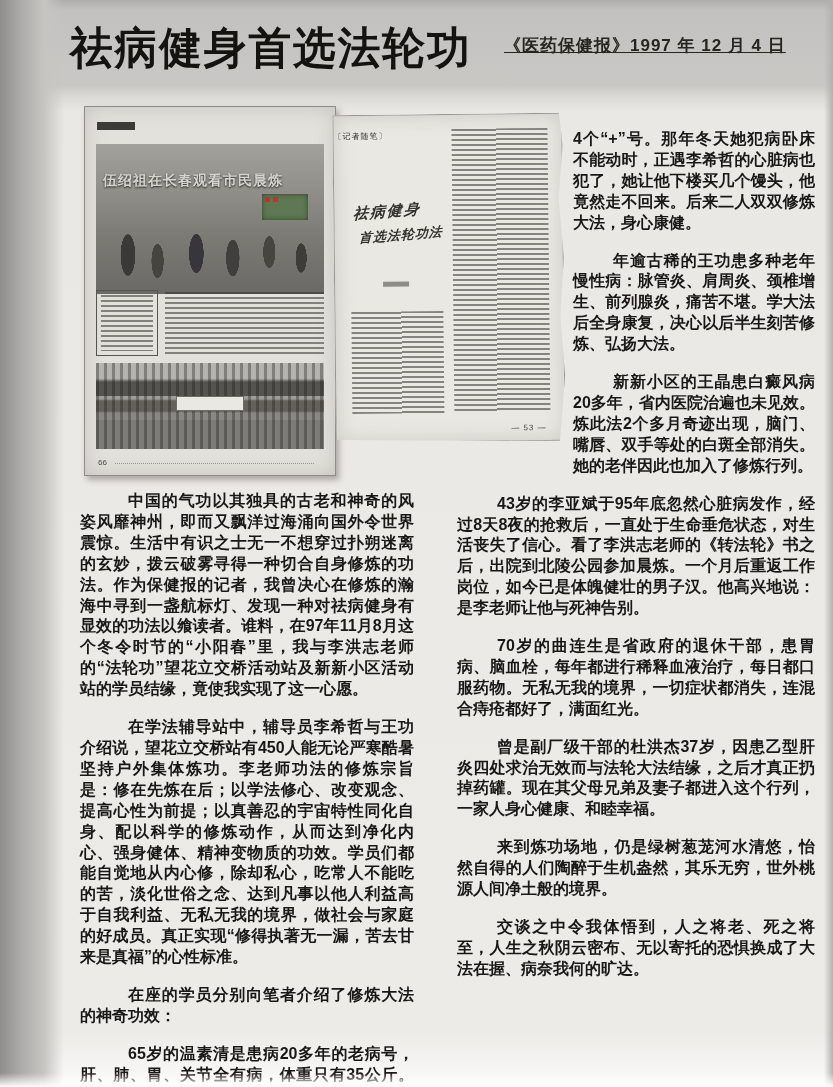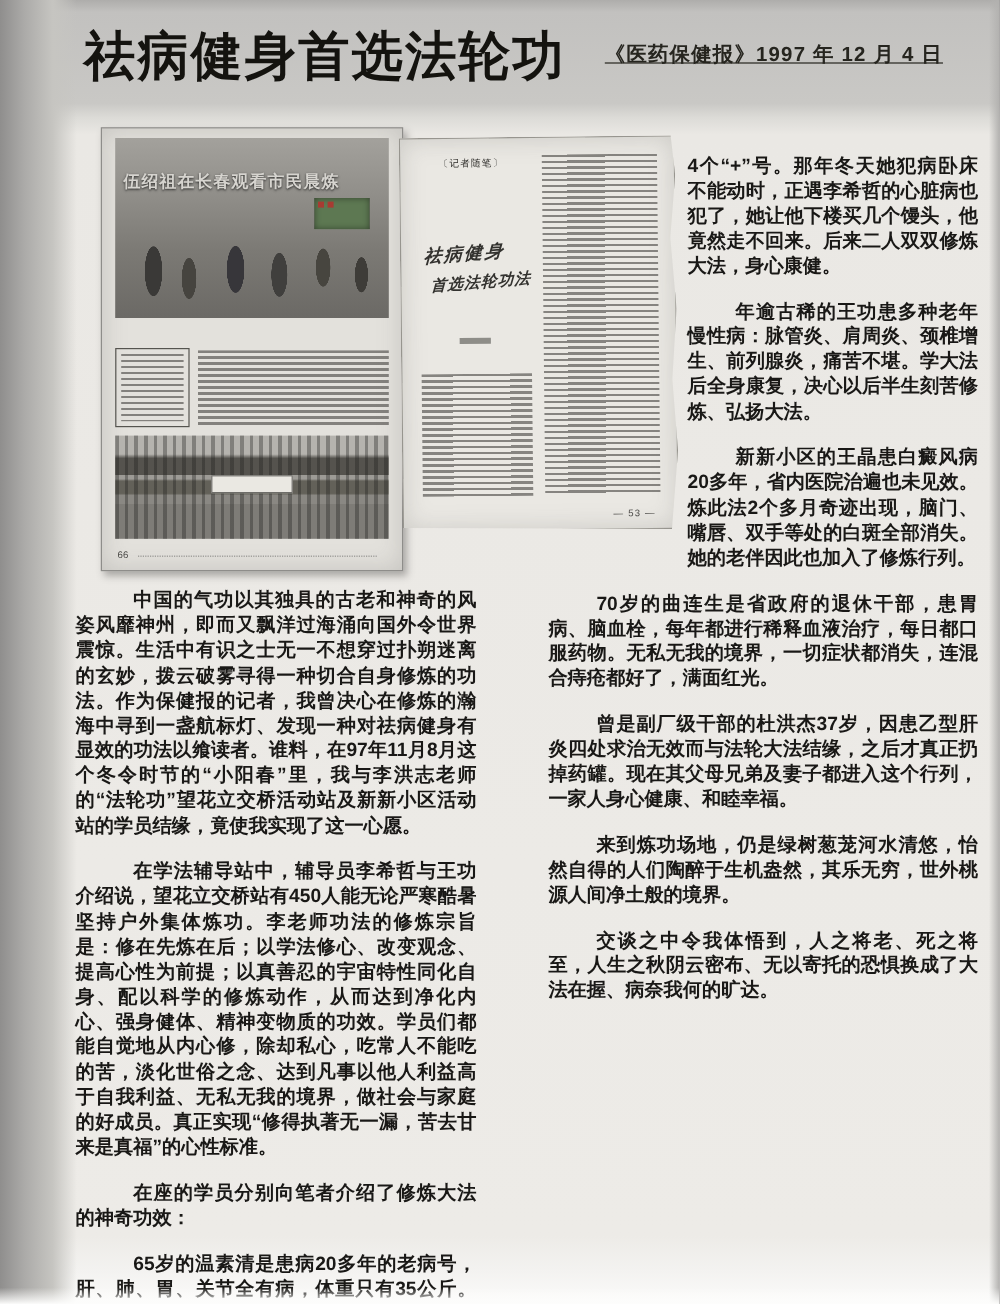--- a/index.html
+++ b/index.html
@@ -15,21 +15,21 @@
   
   .masthead{position:absolute;left:70px;top:24px;display:flex;align-items:center;gap:20px;white-space:nowrap;}
   .headline{margin:0;font-size:44px;line-height:1.08;font-weight:bold;letter-spacing:2px;color:#14130f;transform:scaleX(.97);transform-origin:left bottom;}
   .source{font-size:17px;font-weight:bold;color:#26251f;padding-bottom:5px;letter-spacing:1px;text-decoration:underline;}
 
   
   .clip{position:absolute;background:#e3e1dc;border:1px solid #8e8d8a;
     box-shadow:3px 4px 6px rgba(90,89,86,.45), inset 0 0 20px rgba(120,118,114,.28);}
   .clip-left{left:84px;top:106px;width:250px;height:368px;}
   .tag-dark{position:absolute;left:12px;top:15px;width:38px;height:8px;background:#3c3b39;}
-  .photo1{position:absolute;left:11px;top:8px;width:228px;height:150px;overflow:hidden;
+  .photo1{position:absolute;left:11px;top:37px;width:228px;height:150px;overflow:hidden;
     background:
       radial-gradient(12px 34px at 14% 74%, #3a3937 60%, transparent 62%),
       radial-gradient(10px 28px at 27% 78%, #46443f 60%, transparent 62%),
       radial-gradient(12px 32px at 44% 73%, #37363a 60%, transparent 62%),
       radial-gradient(11px 30px at 60% 76%, #403f3d 60%, transparent 62%),
       radial-gradient(10px 26px at 76% 72%, #47453f 60%, transparent 62%),
       radial-gradient(9px 24px at 90% 76%, #3e3c38 60%, transparent 62%),
       linear-gradient(180deg,#a3a19c 0%,#908e89 32%,#7c7a75 62%,#6b6965 100%);}
   .photo1-cap{position:absolute;left:7px;top:28px;right:4px;font-size:14px;font-weight:bold;color:#d6d4cf;
     letter-spacing:1px;white-space:nowrap;text-shadow:0 1px 2px rgba(15,15,15,.85);}
@@ -45,34 +45,34 @@
       repeating-linear-gradient(90deg, rgba(30,30,28,.35) 0 3px, transparent 3px 8px),
       linear-gradient(180deg,#b5b3ae 0 18%,#55534e 22% 38%,#9d9b96 38% 42%,#636159 44% 56%,#8a8883 58% 66%,#7e7c77 66% 100%);
     background-position:0 70%,0 0;}
   .p2banner{position:absolute;left:50%;top:38%;transform:translateX(-50%);width:66px;height:13px;background:#eae8e2;border:1px solid #6e6d69;}
   .clipfoot{position:absolute;left:13px;right:13px;bottom:8px;font-size:8px;color:#4a4946;display:flex;justify-content:space-between;align-items:center;}
   .footdash{flex:1;margin:0 8px;border-bottom:1px dotted rgba(74,73,70,.5);height:1px;}
 
   .clip-right{left:334px;top:114px;width:228px;height:326px;background:#eae8e3;border:1px solid #97958f;
     transform:rotate(-.6deg);
     clip-path:polygon(0 0,98.5% 0,100% 10%,98% 26%,100% 44%,98.2% 62%,100% 80%,97.5% 100%,0 99%);}
-  .tag2{position:absolute;left:32px;top:15px;font-size:8px;color:#2f2e2b;letter-spacing:1px;}
+  .tag2{position:absolute;left:0;top:15px;font-size:8px;color:#2f2e2b;letter-spacing:1px;}
   .rc-col-right{position:absolute;right:14px;top:14px;width:96px;bottom:28px;}
   .rc-col-left{position:absolute;left:16px;top:14px;width:92px;bottom:28px;}
   .callig{position:absolute;left:2px;top:72px;width:88px;font-family:"DejaVu Serif",serif;font-style:italic;font-weight:bold;color:#33322f;
     transform:rotate(-4deg) skewX(-7deg);}
   .cl1{font-size:15px;letter-spacing:2px;}
   .cl2{font-size:13px;margin-top:6px;margin-left:7px;letter-spacing:1px;white-space:nowrap;}
   .authline{position:absolute;left:32px;top:152px;width:26px;height:5px;background:rgba(50,49,46,.5);}
   .rc-left-lines{position:absolute;left:0;top:182px;width:92px;bottom:0;}
   .rc-foot{position:absolute;right:18px;bottom:8px;font-size:8px;color:#4a4946;letter-spacing:1px;}
 
   
   .body-p{margin:17px;font-size:16px;line-height:20.9px;text-align:justify;color:#191816;font-weight:600;text-indent:3em;}
-  .col-left{position:absolute;left:46px;top:474px;width:368px;height:608px;overflow:hidden;}
+  .col-left{position:absolute;left:63px;top:474px;width:368px;height:608px;overflow:hidden;}
   .col-right{position:absolute;left:440px;top:112px;width:392px;}
   .col-right .body-p{text-indent:2.5em;}
   .col-right .body-p.first{text-indent:0;}
   .img-spacer{float:left;width:133px;height:356px;}
   .ul-pass{text-underline-offset:3px;}
 </style>
 </head>
 <body>
 
 <div class="page">
@@ -126,20 +126,21 @@
         </div>
     </div>
     <div class="rc-foot">— 53 —</div>
   </div>
 
   <div class="col-right">
     <div class="img-spacer"></div>
     <p class="body-p first">4个“+”号。那年冬天她犯病卧床不能动时，正遇李希哲的心脏病也犯了，她让他下楼买几个馒头，他竟然走不回来。后来二人双双修炼大法，身心康健。</p>
     <p class="body-p">年逾古稀的王功患多种老年慢性病：脉管炎、肩周炎、颈椎增生、前列腺炎，痛苦不堪。学大法后全身康复，决心以后半生刻苦修炼、弘扬大法。</p>
     <p class="body-p">新新小区的王晶患白癜风病20多年，省内医院治遍也未见效。炼此法2个多月奇迹出现，脑门、嘴唇、双手等处的白斑全部消失。她的老伴因此也加入了修炼行列。</p>
+    <p class="body-p">43岁的李亚斌于95年底忽然心脏病发作，经过8天8夜的抢救后，一直处于生命垂危状态，对生活丧失了信心。看了李洪志老师的《转法轮》书之后，出院到北陵公园参加晨炼。一个月后重返工作岗位，如今已是体魄健壮的男子汉。他高兴地说：是李老师让他与死神告别。</p>
     <p class="body-p">70岁的曲连生是省政府的退休干部，患胃病、脑血栓，每年都进行稀释血液治疗，每日都口服药物。无私无我的境界，一切症状都消失，连混合痔疮都好了，满面红光。</p>
     <p class="body-p">曾是副厂级干部的杜洪杰37岁，因患乙型肝炎四处求治无效而与法轮大法结缘，之后才真正扔掉药罐。现在其父母兄弟及妻子都进入这个行列，一家人身心健康、和睦幸福。</p>
     <p class="body-p">来到炼功场地，仍是绿树葱茏河水清悠，怡然自得的人们陶醉于生机盎然，其乐无穷，世外桃源人间净土般的境界。</p>
     <p class="body-p">交谈之中令我体悟到，人之将老、死之将至，人生之秋阴云密布、无以寄托的恐惧换成了大法在握、病奈我何的旷达。</p>
   </div>
 
   <div class="col-left">
     <p class="body-p">中国的气功以其独具的古老和神奇的风姿风靡神州，即而又飘洋过海涌向国外令世界震惊。生活中有识之士无一不想穿过扑朔迷离的玄妙，拨云破雾寻得一种切合自身修炼的功法。作为保健报的记者，我曾决心在修炼的瀚海中寻到一盏航标灯、发现一种对祛病健身有显效的功法以飨读者。谁料，在97年11月8月这个冬令时节的“小阳春”里，我与李洪志老师的“法轮功”望花立交桥活动站及新新小区活动站的学员结缘，竟使我实现了这一心愿。</p>
     <p class="body-p"><span>在学法辅导站中，辅导员李希哲与王功介绍说，望花立交桥站有450人能无论严寒酷暑坚持户外集体炼功。</span><span class="ul-pass">李老师功法的修炼宗旨是：修在先炼在后；以学法修心、改变观念、提高心性为前提；以真善忍的宇宙特性同化自身、配以科学的修炼动作，从而达到净化内心、强身健体、精神变物质的功效。</span><span>学员们都能自觉地从内心修，除却私心，吃常人不能吃的苦，淡化世俗之念、达到凡事以他人利益高于自我利益、无私无我的境界，做社会与家庭的好成员。真正实现“修得执著无一漏，苦去甘来是真福”的心性标准。</span></p>
     <p class="body-p">在座的学员分别向笔者介绍了修炼大法的神奇功效：</p>

